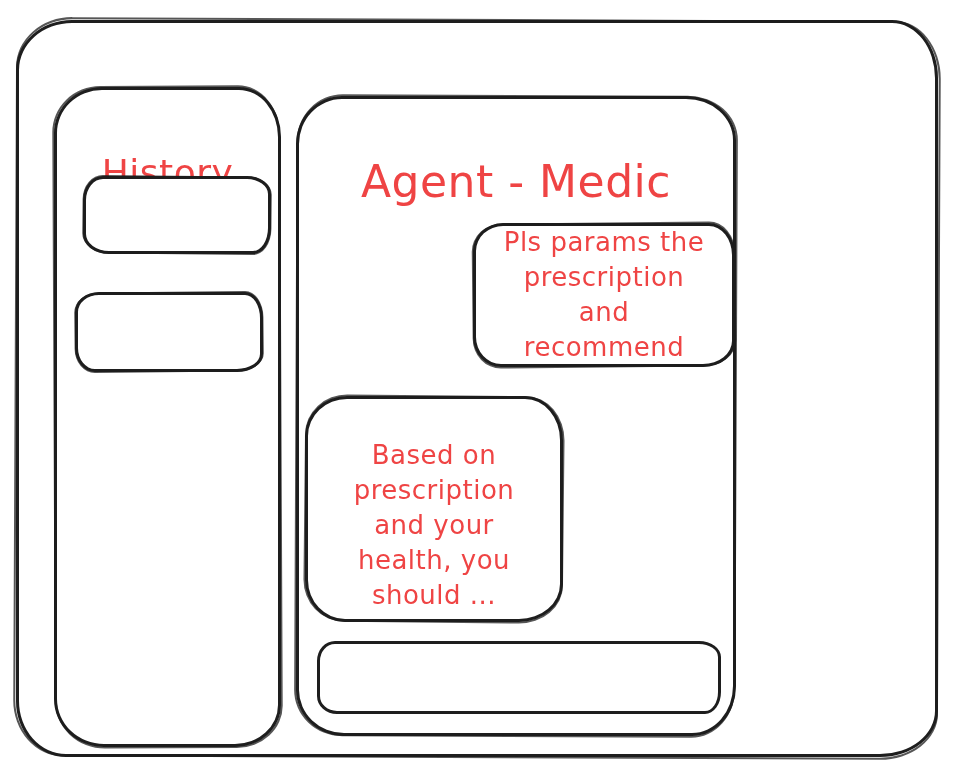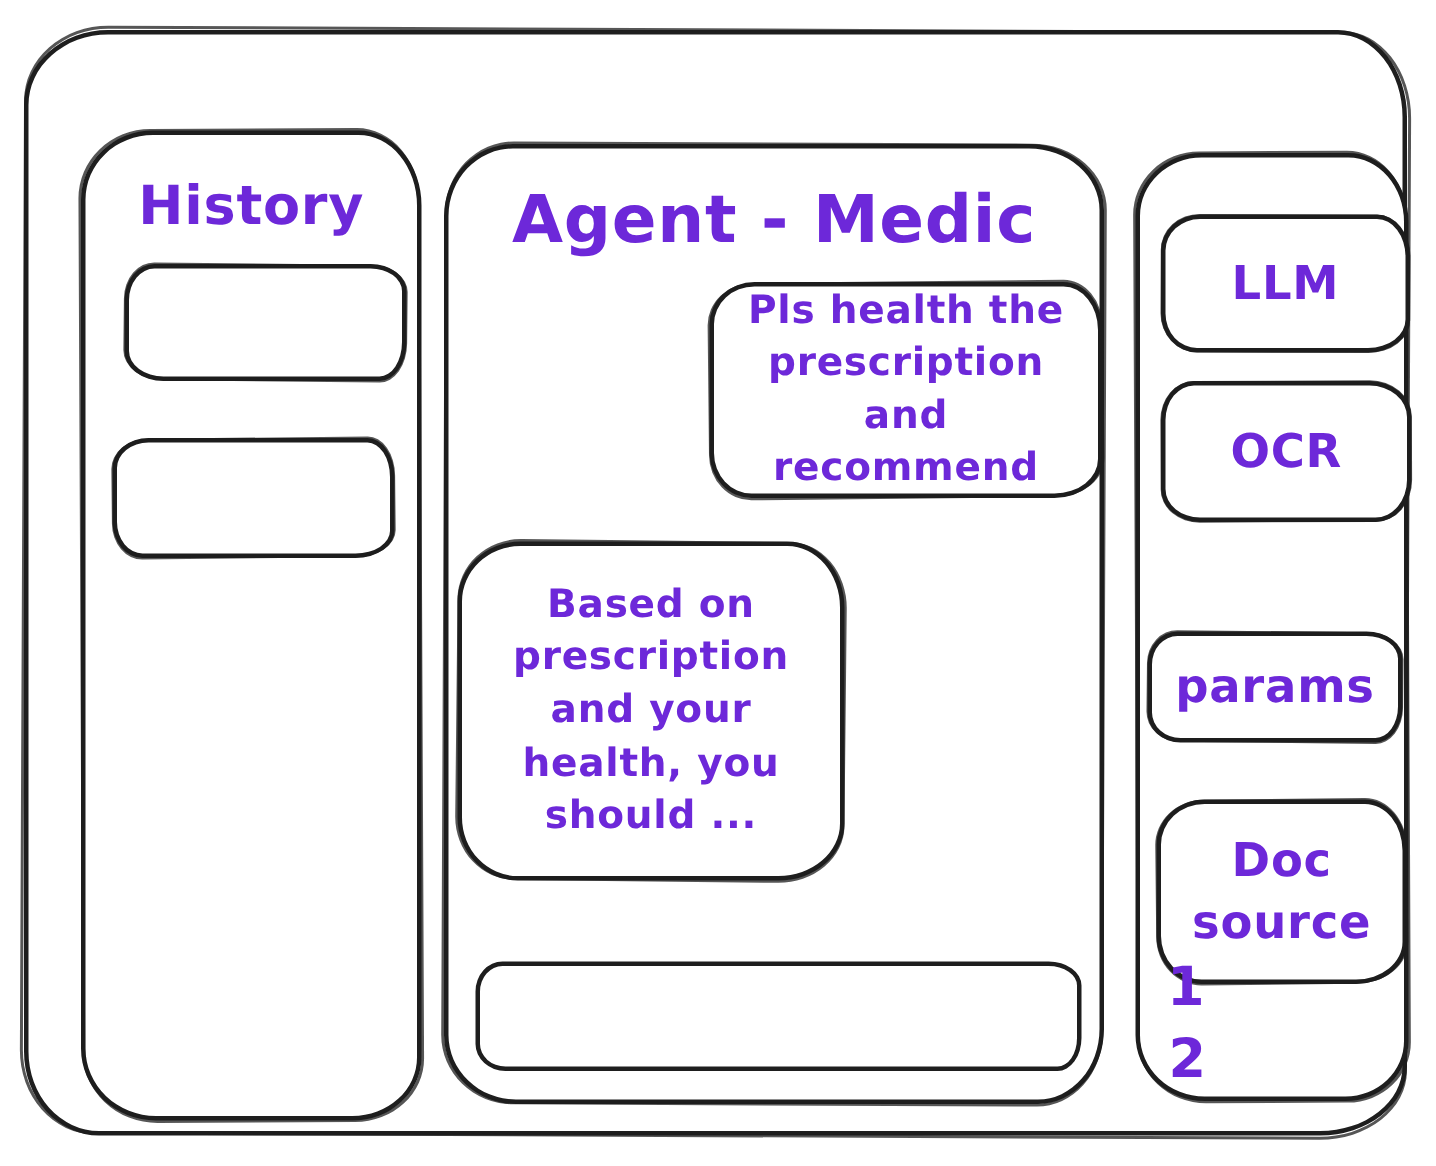--- a/index.html
+++ b/index.html
@@ -29,23 +29,24 @@
     border:2px solid rgba(30,30,30,.75);
     border-radius:inherit;
     pointer-events:none;
   }
   .tilt-r::before{ transform:rotate(.25deg) scale(1.003); }
   .tilt-l::before{ transform:rotate(-.25deg) scale(1.004); }
   .tilt-rr::before{ transform:rotate(.6deg) scale(1.006); }
   .tilt-ll::before{ transform:rotate(-.6deg) scale(1.006); }
 
   .hand{
-    font-weight:700;
+    font-weight:400;
     letter-spacing:.5px;
-    color:#6d28d9;
+    color:#ef4444;
+    margin-top:35px;
   }
 
   
   .window{
     left:16px; top:20px; width:922px; height:737px;
     border-radius:56px 46px 58px 50px / 50px 58px 46px 56px;
   }
 
   
   .history-panel{
@@ -83,20 +84,21 @@
   }
   .user-bubble{
     left:174px; top:89px; width:262px; height:144px;
     padding:6px 20px;
     border-radius:30px 26px 32px 28px / 28px 32px 26px 30px;
   }
   .agent-bubble{
     left:6px; top:262px; width:258px; height:226px;
     padding:6px 32px;
     border-radius:42px 38px 44px 40px / 40px 44px 38px 42px;
+    align-items:flex-end;
   }
   .chat-input{
     left:18px; top:542px; width:404px; height:73px;
     border-radius:18px 22px 16px 20px / 20px 16px 22px 18px;
     font-family:"DejaVu Sans","Liberation Sans",sans-serif;
     font-size:24px; color:#1e1e1e;
     padding:0 18px;
     outline:none;
   }
 
@@ -150,41 +152,25 @@
       </div>
       <div class="sketch history-item-2 tilt-ll">
         <span></span>
       </div>
     </div>
 
     <div class="sketch chat-panel tilt-r">
       <div class="hand chat-title">Agent - Medic</div>
 
       <div class="sketch hand bubble user-bubble tilt-ll">
-        <span>Pls health the prescription and recommend</span>
+        <span>Pls params the prescription and recommend</span>
       </div>
 
       <div class="sketch hand bubble agent-bubble tilt-rr">
         <span>Based on prescription and your health, you should ...</span>
       </div>
 
       <input class="sketch chat-input tilt-l" type="text" placeholder="" style="">
     </div>
 
-    <div class="sketch tools-panel tilt-l">
-      <div class="sketch hand tool-btn btn-llm tilt-r">
-        <span>LLM</span>
-      </div>
-      <div class="sketch hand tool-btn btn-ocr tilt-l">
-        <span>OCR</span>
-      </div>
-      <div class="sketch hand tool-btn btn-params tilt-rr">
-        <span>params</span>
-      </div>
-      <div class="sketch hand tool-btn btn-doc tilt-ll">
-        <span>Doc source</span>
-      </div>
-      <div class="hand doc-item doc-item-1">1</div>
-      <div class="hand doc-item doc-item-2">2</div>
-    </div>
 
   </div>
 </div>
 
 </body></html>

